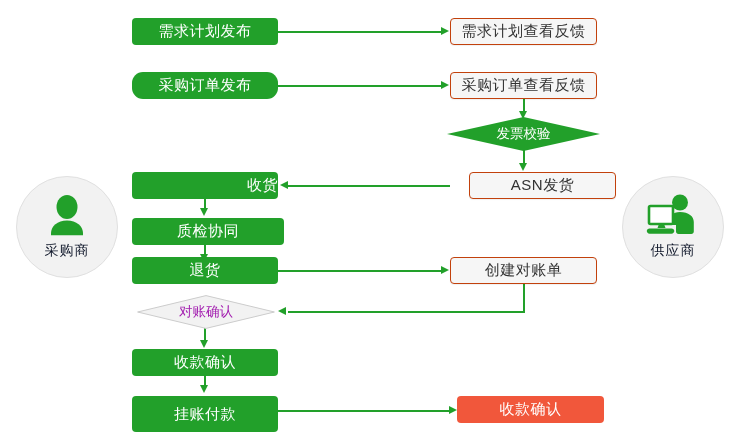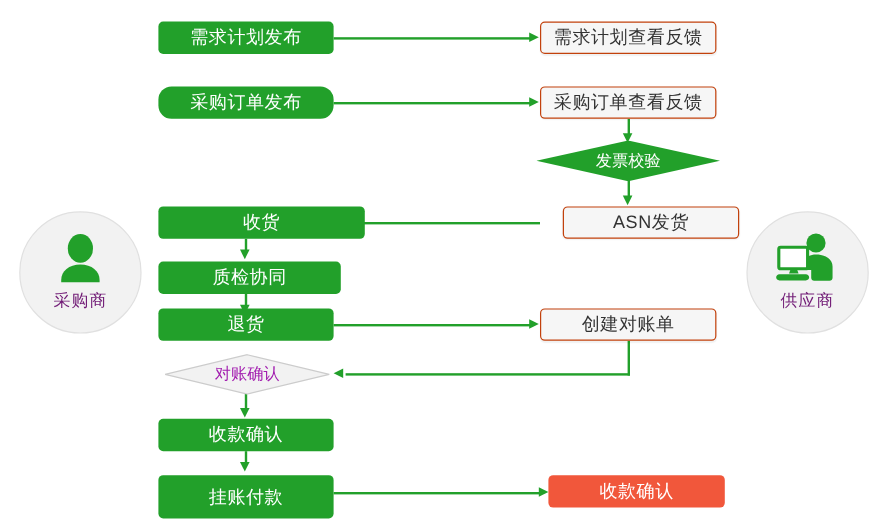--- a/index.html
+++ b/index.html
@@ -97,21 +97,21 @@
     align-items:center;justify-content:center;
     z-index:5;
   }
   .actor .glyph{
     width:54px;height:46px;
     display:flex;align-items:flex-end;justify-content:center;
     margin-bottom:2px;
   }
   .actor .alabel{
     font-size:14px;
-    color:#701a75;
+    color:#0f172a;
     letter-spacing:1px;
   }
 </style>
 </head>
 <body>
 
 <div id="canvas">
 
   <div class="ln h" style="left:278px;top:31px;width:164px;"></div>
   <div class="arrow right" style="left:441px;top:27px;"></div>
@@ -151,21 +151,21 @@
   <div class="arrow right" style="left:449px;top:406px;"></div>
 
   <div class="node green" style="left:132px;top:18px;width:146px;height:27px;">
     <span>需求计划发布</span>
   </div>
 
   <div class="node green" style="left:132px;top:72px;width:146px;height:27px;border-radius:11px;">
     <span>采购订单发布</span>
   </div>
 
-  <div class="node green" style="left:132px;top:172px;width:172px;height:27px;">
+  <div class="node green" style="left:132px;top:172px;width:146px;height:27px;justify-content:flex-end;">
     <span>收货</span>
   </div>
 
   <div class="node green" style="left:132px;top:218px;width:152px;height:27px;">
     <span>质检协同</span>
   </div>
 
   <div class="node green" style="left:132px;top:257px;width:146px;height:27px;">
     <span>退货</span>
   </div>

